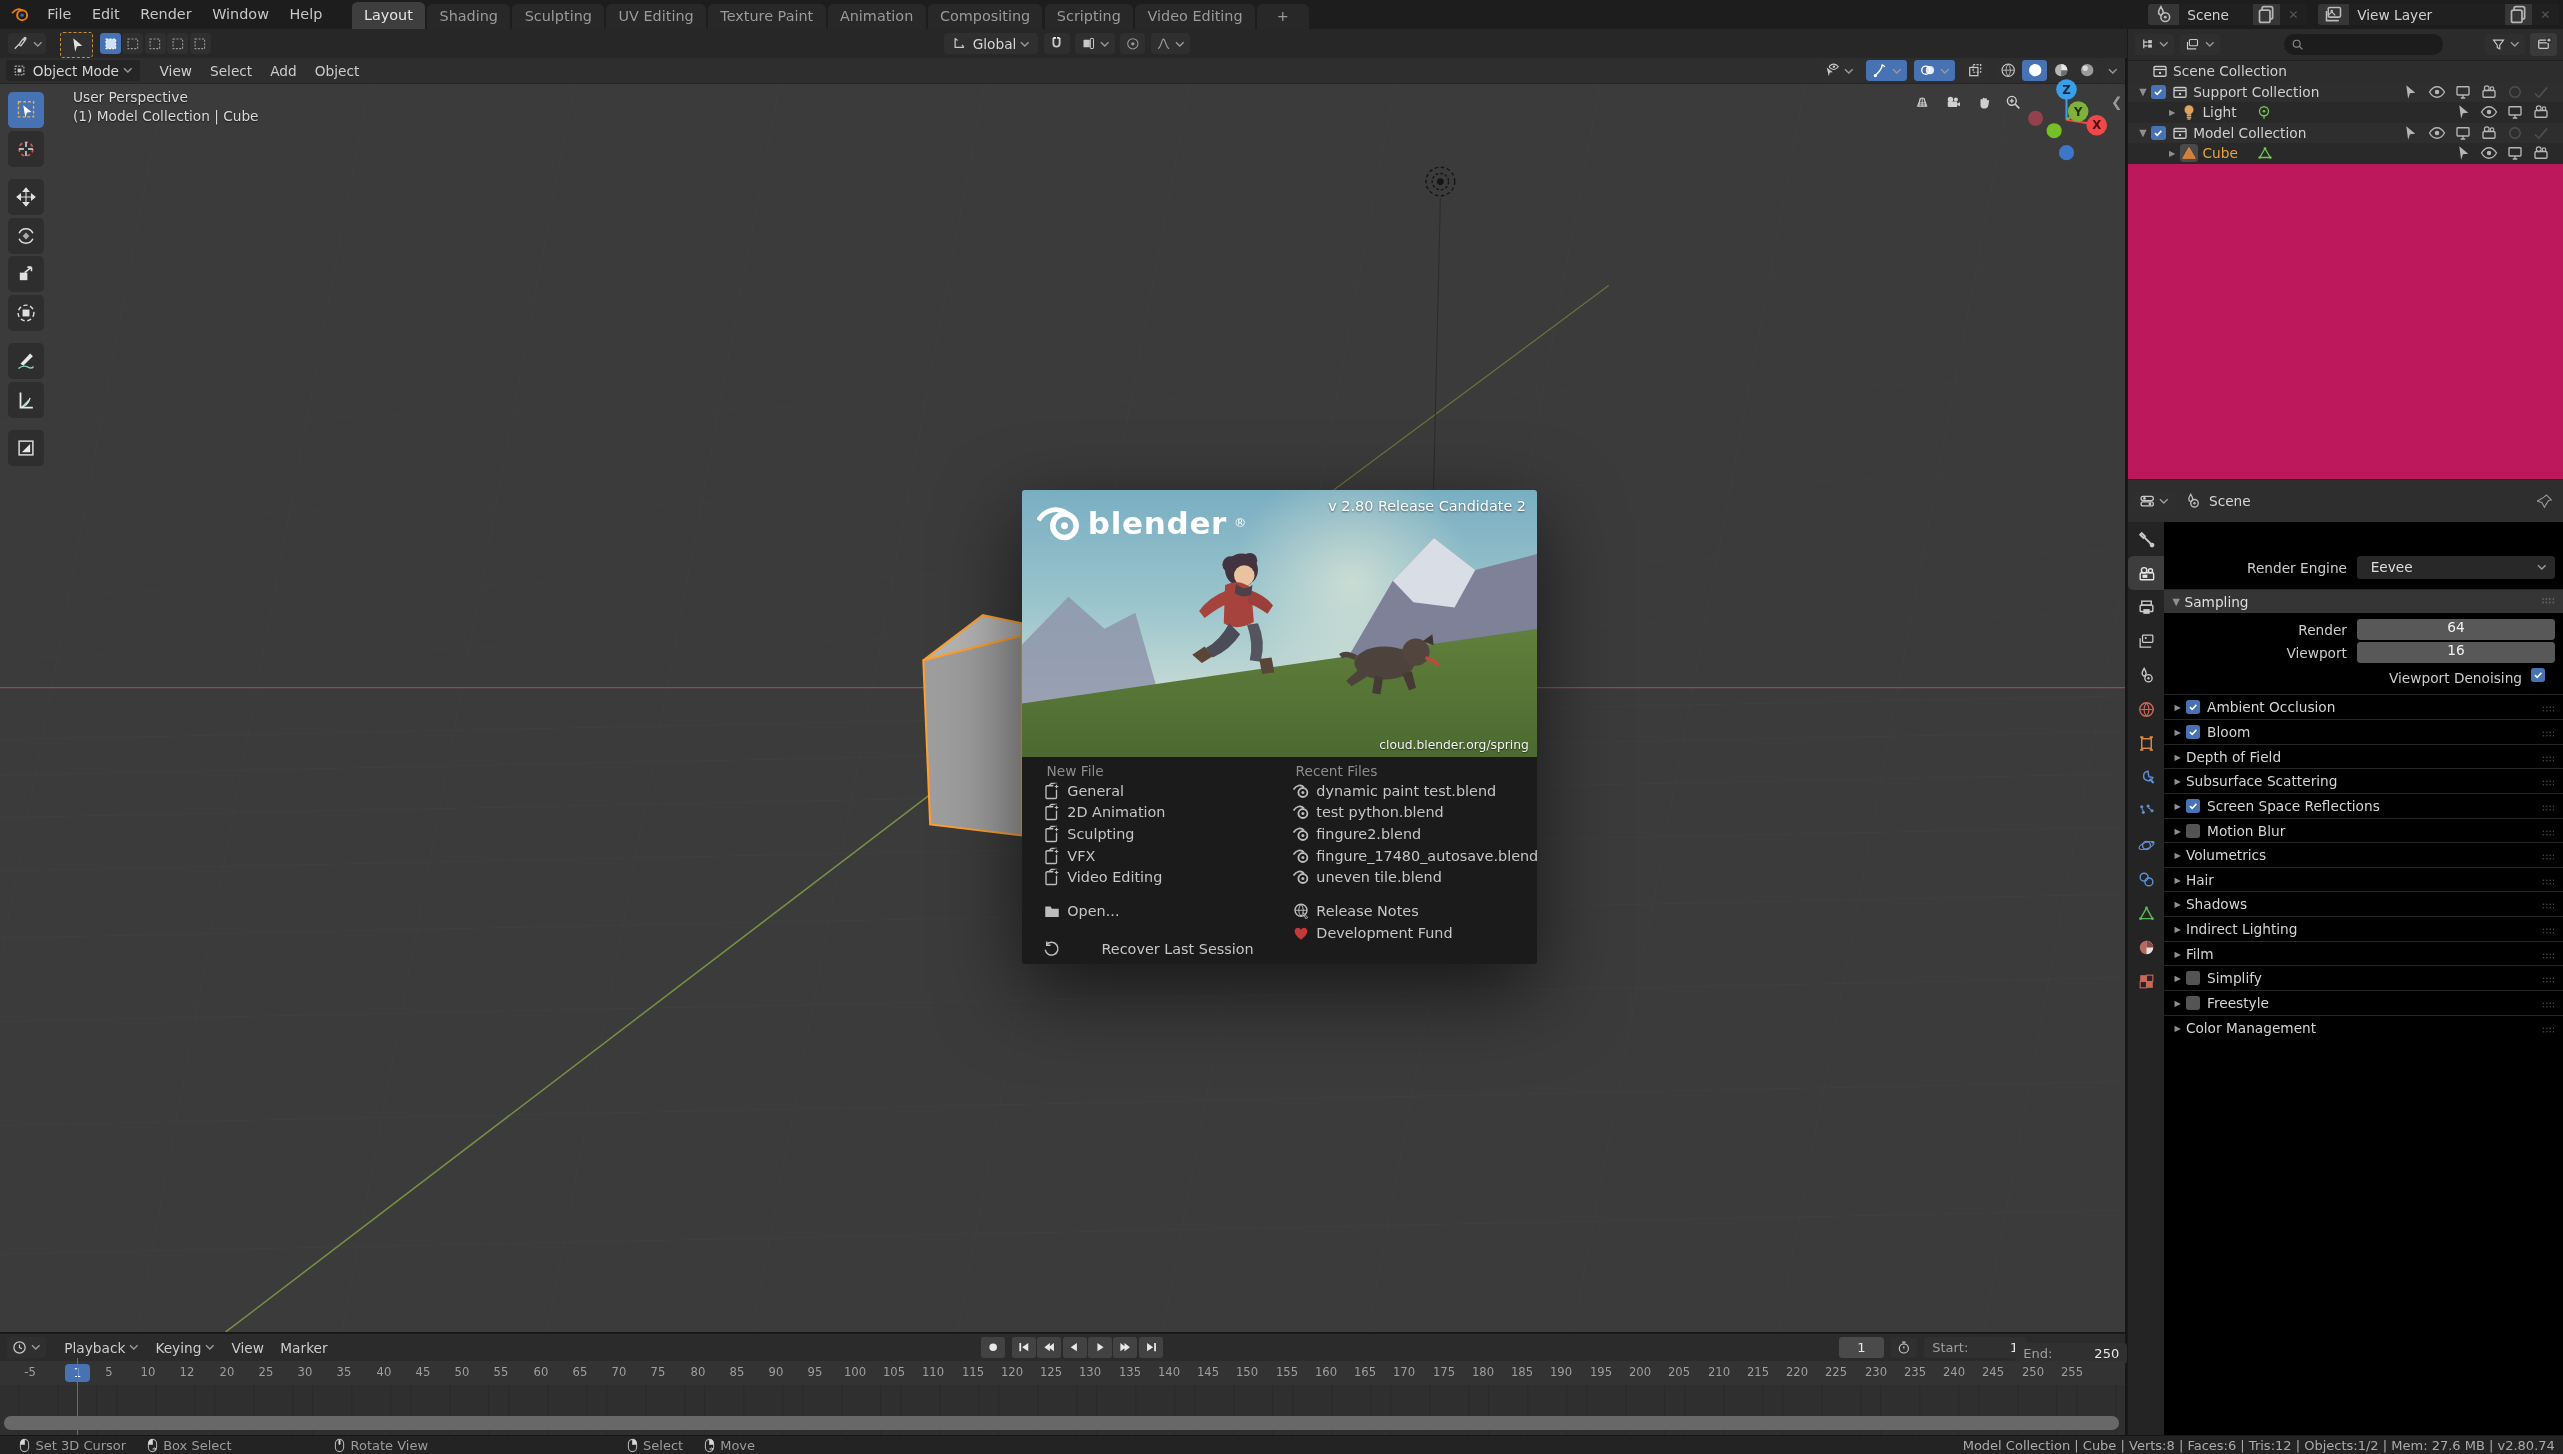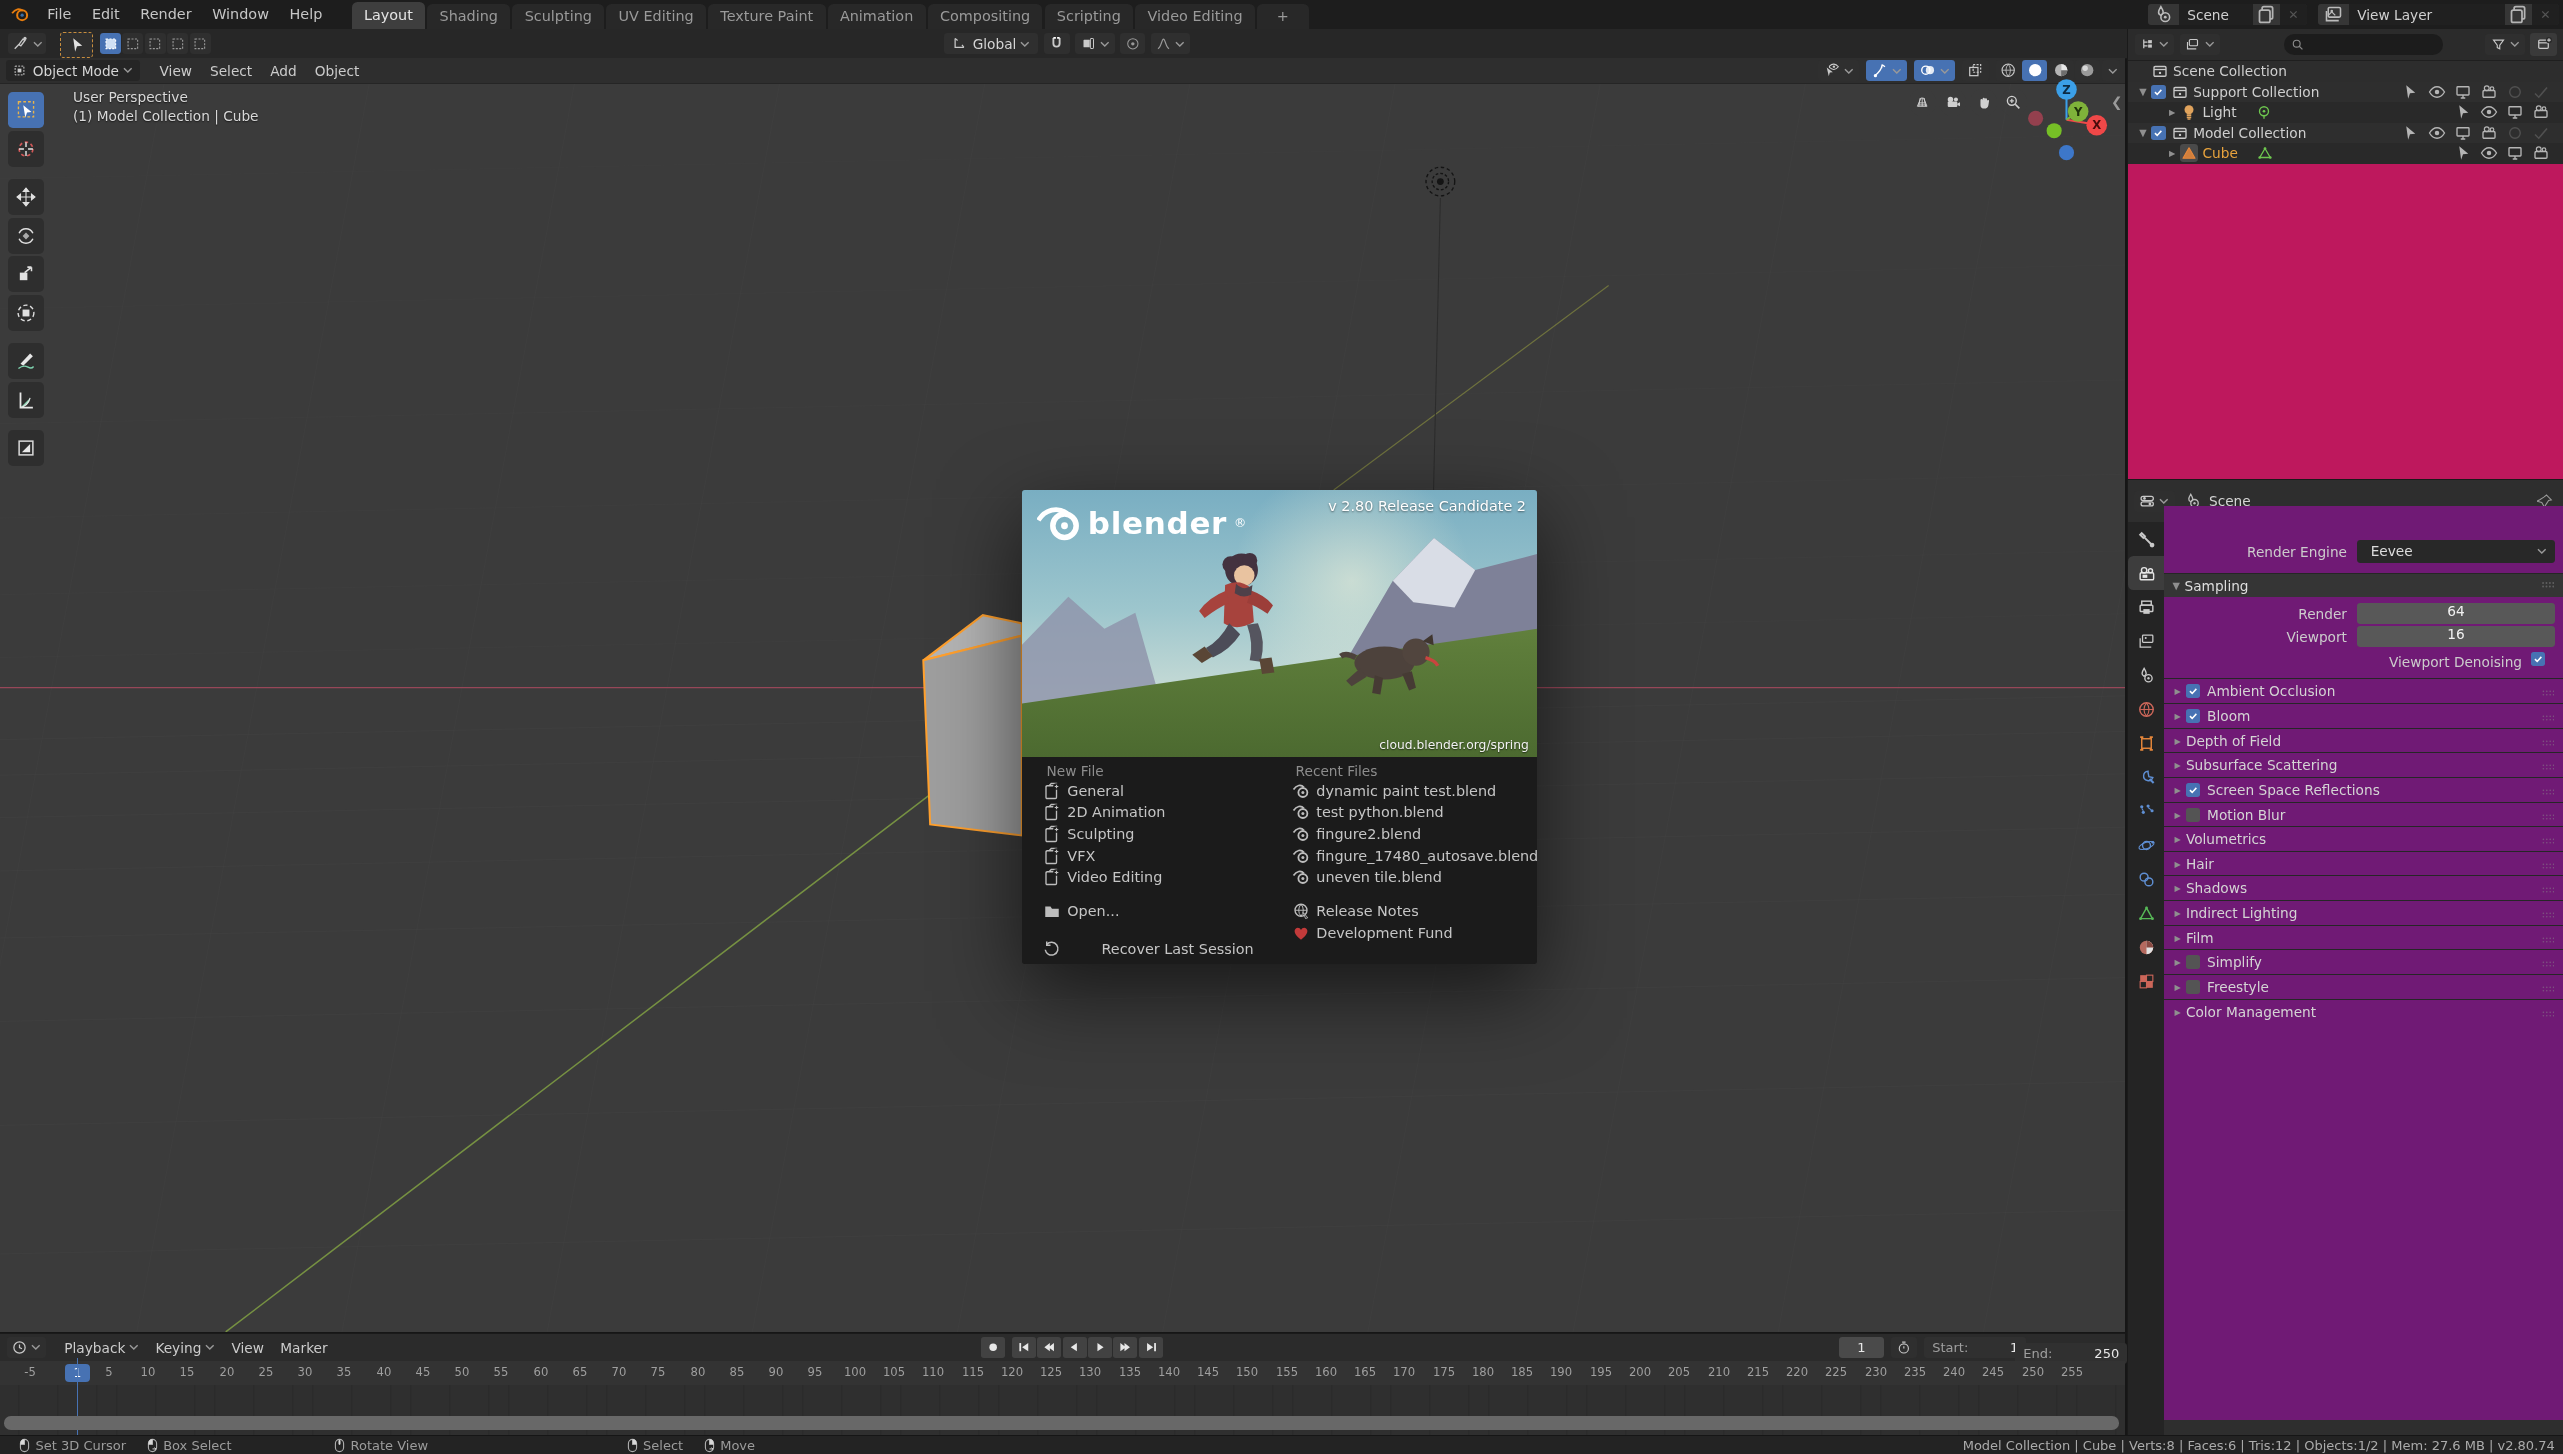--- a/index.html
+++ b/index.html
@@ -1108,21 +1108,21 @@
         <div class="ptab">
           <svg viewBox="0 0 24 24">
             <rect x="4" y="4" width="8" height="8" fill="#cc6659"></rect>
             <rect x="12" y="12" width="8" height="8" fill="#cc6659"></rect>
             <rect x="12" y="4" width="8" height="8" fill="none" stroke="#cc6659" stroke-width="1.4"></rect>
             <rect x="4" y="12" width="8" height="8" fill="none" stroke="#cc6659" stroke-width="1.4"></rect>
           </svg>
         </div>
       </div>
 
-    <div class="abs" style="left:36px;top:26px;width:400px;height:914px;background:#701a75;">
+    <div class="abs" style="left:36px;top:42px;width:400px;height:914px;background:#000000;">
 
       <span class="plabel abs" style="right:217px;top:38px;">Render Engine</span>
       <div class="pfield" style="top:34px;left:193px;">
         <span style="padding-left:13.7px;">Eevee</span>
         <svg class="chev" style="margin-left:auto;margin-right:8.2px;" viewBox="0 0 10 6">
             <path d="M1 1 L5 5 L9 1" stroke="#999" fill="none" stroke-width="1.5"></path>
           </svg>
       </div>
 
       <div class="abs row" style="left:0;top:67px;width:400px;height:23px;background:#353535;border-top:0.7px solid #262626;">
@@ -1485,21 +1485,21 @@
           <span style="margin-left:auto;">250</span>
       </div>
     </div>
     <div id="tl-ruler">
       <div id="cur-frame-chip">
           <span>1</span>
         </div>
     <span class="tick" style="left: 30px;">-5</span>
         <span class="tick" style="left: 109px;">5</span>
         <span class="tick" style="left: 148px;">10</span>
-        <span class="tick" style="left: 187px;">15</span>
+        <span class="tick" style="left: 187px;">12</span>
         <span class="tick" style="left: 227px;">20</span>
         <span class="tick" style="left: 266px;">25</span>
         <span class="tick" style="left: 305px;">30</span>
         <span class="tick" style="left: 344px;">35</span>
         <span class="tick" style="left: 384px;">40</span>
         <span class="tick" style="left: 423px;">45</span>
         <span class="tick" style="left: 462px;">50</span>
         <span class="tick" style="left: 501px;">55</span>
         <span class="tick" style="left: 541px;">60</span>
         <span class="tick" style="left: 580px;">65</span>

